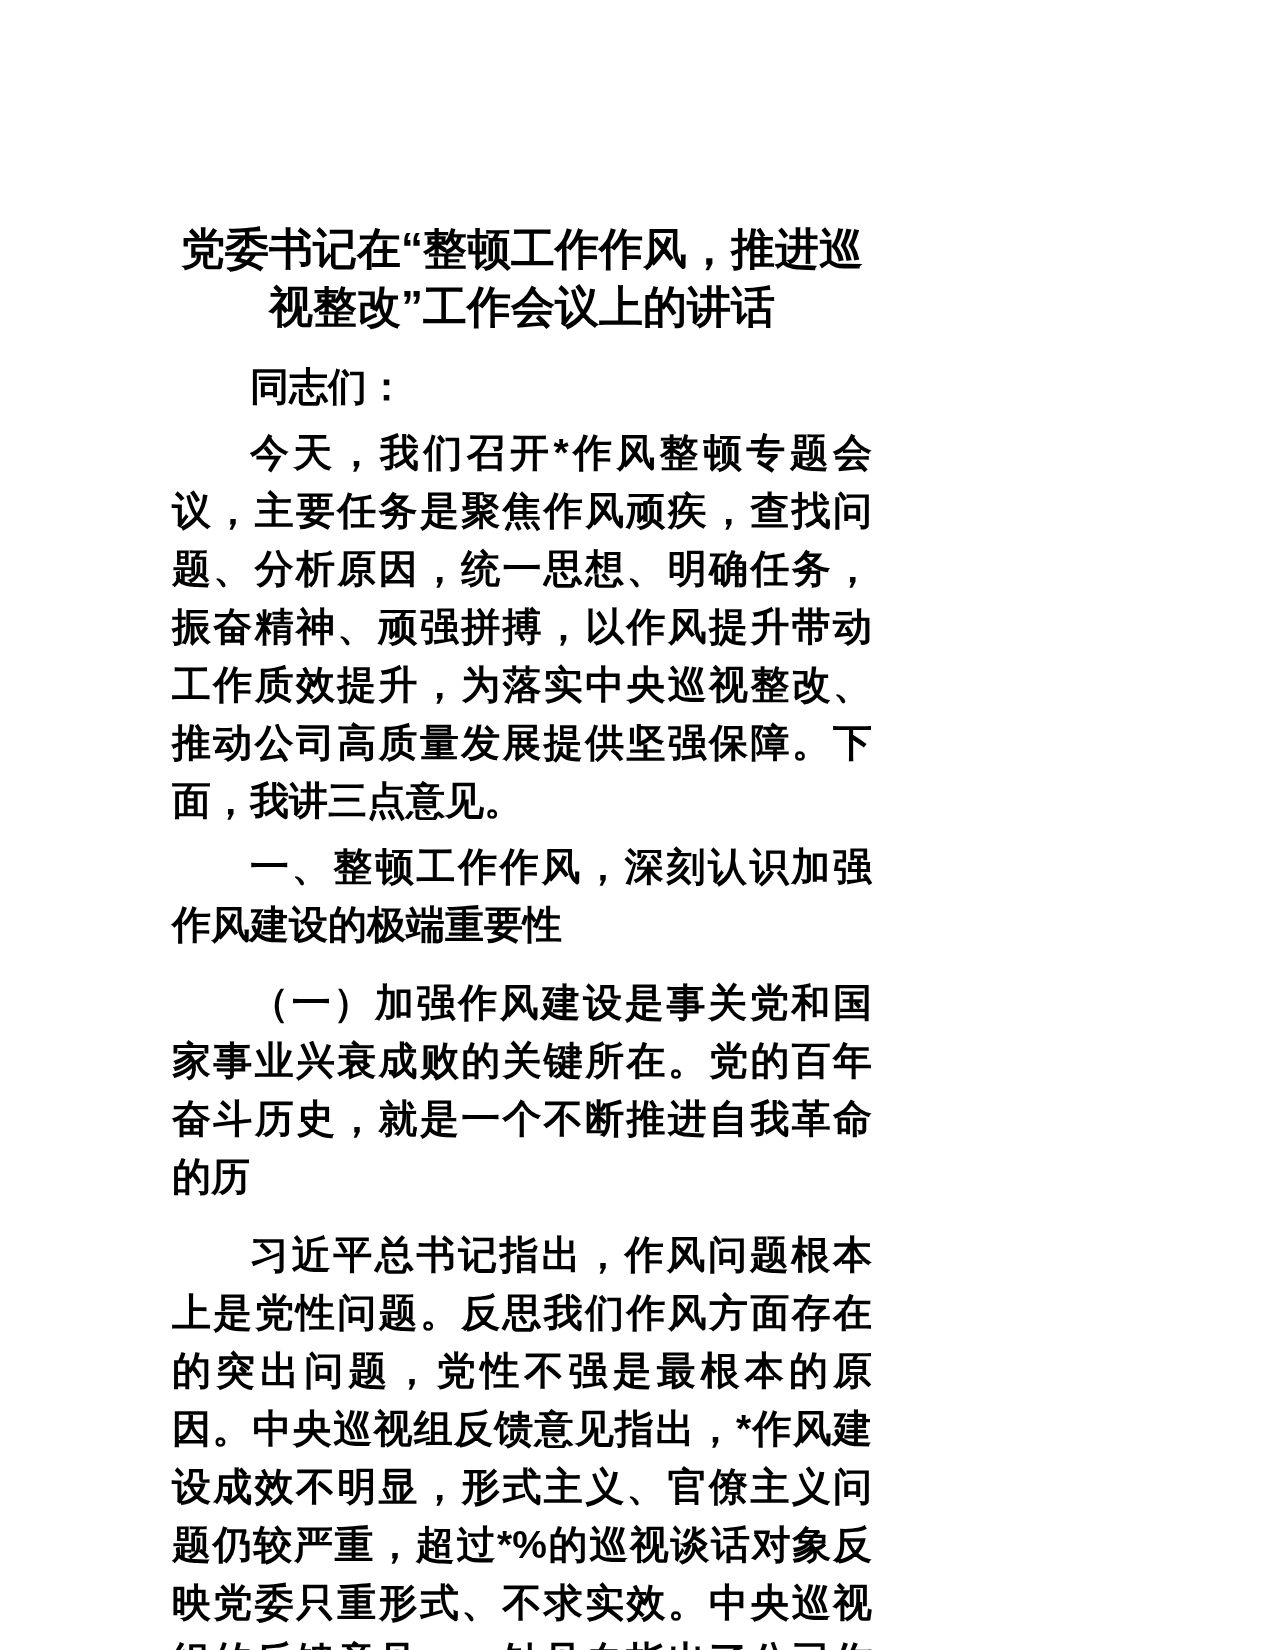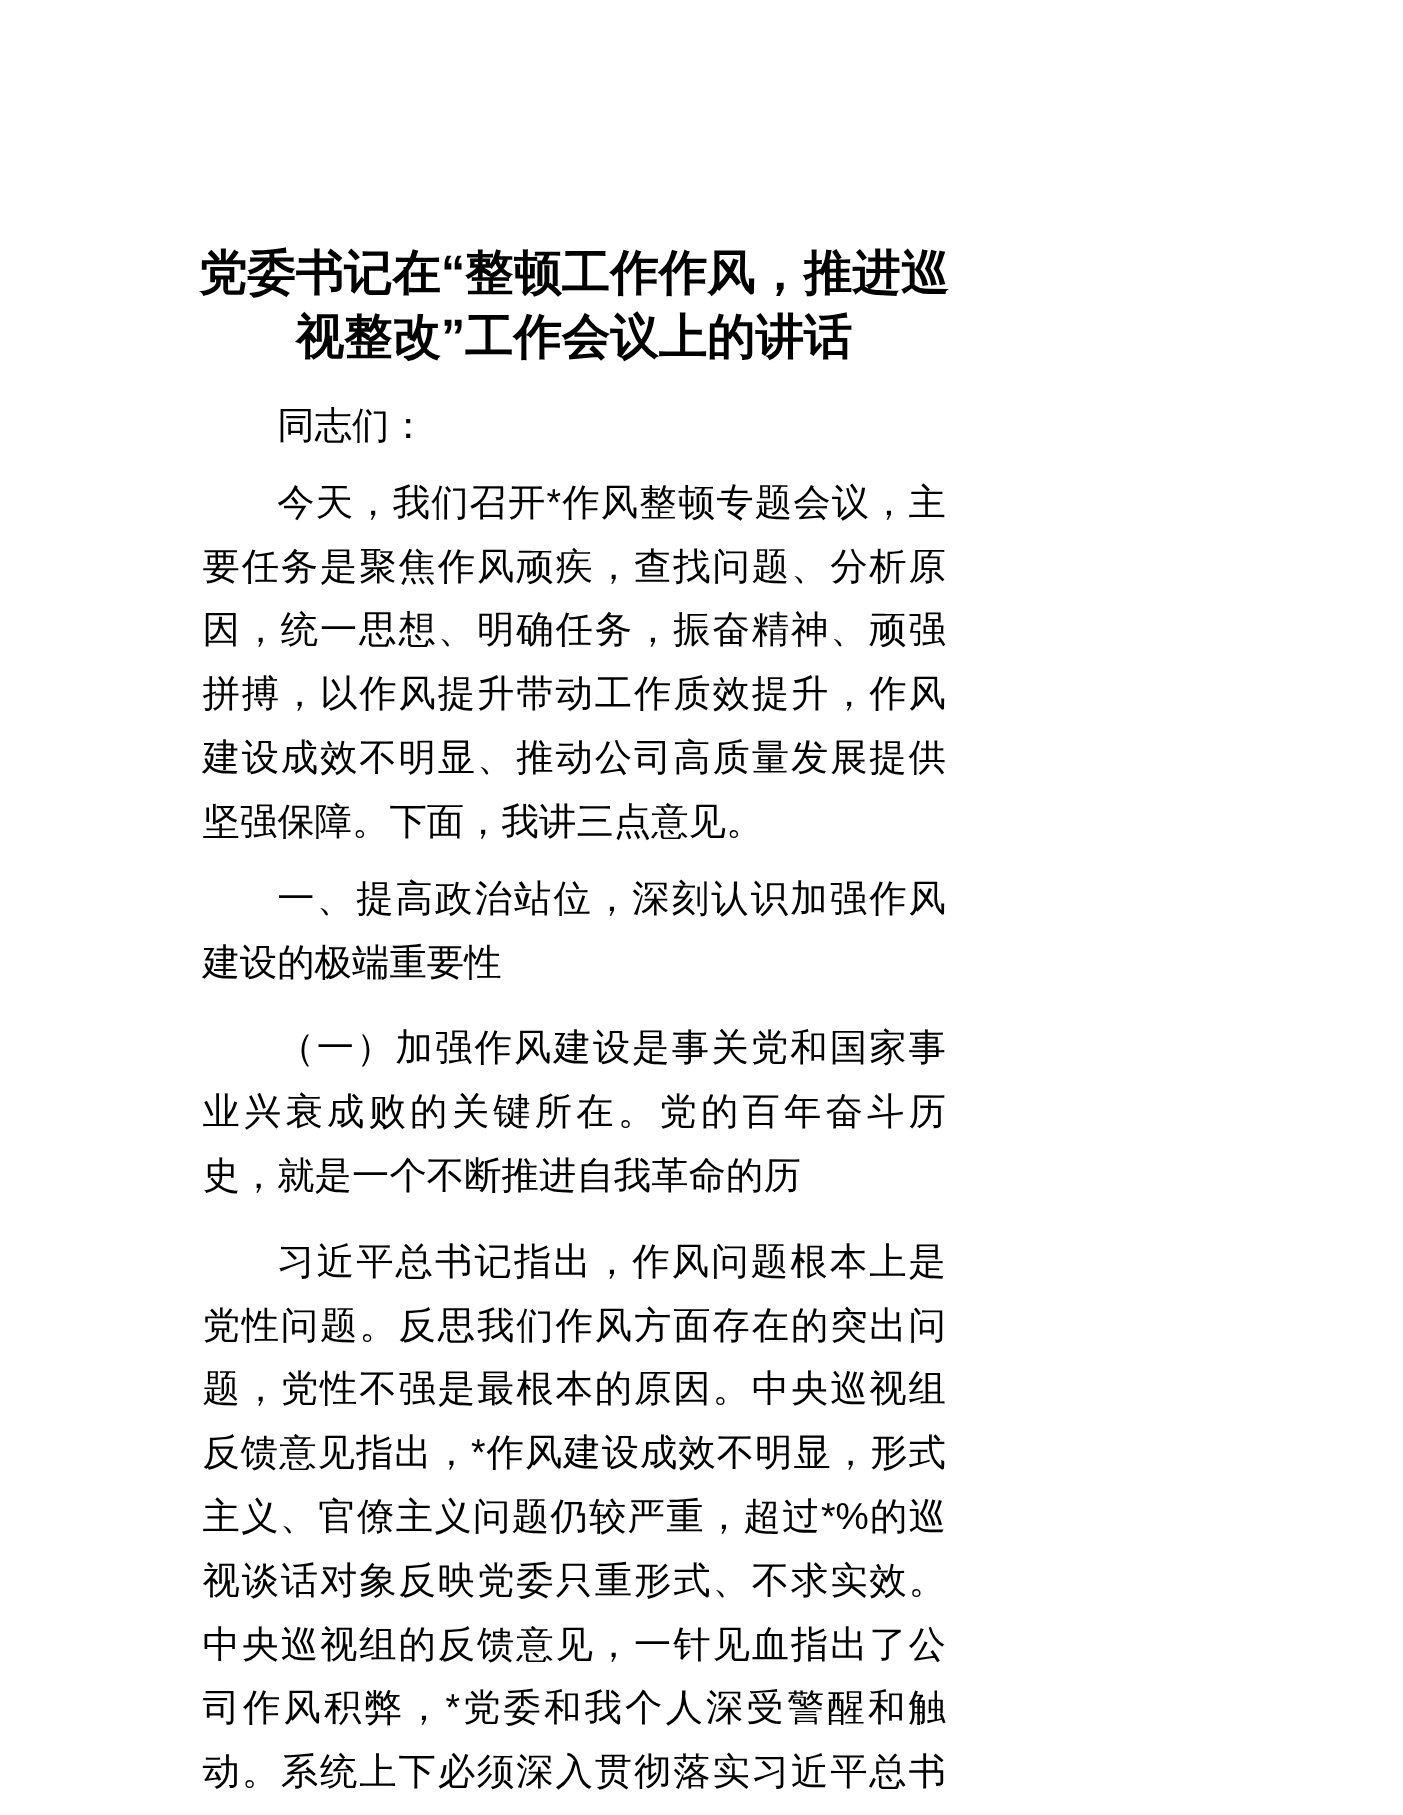--- a/index.html
+++ b/index.html
@@ -22,45 +22,45 @@
   .doc-title {
     margin: 220px auto 0 auto;
     max-width: 800px;          
     font-size: 44px;
     line-height: 58px;
     font-weight: bold;
     text-align: center;
     letter-spacing: 0;
   }
   .para {
-    margin: 12px;
-    font-size: 34px;
+    margin: 0;
+    font-size: 39px;
     line-height: 58px;
     text-indent: 2em;
     text-align: justify;
     text-justify: inter-ideograph;
     word-break: break-all;
-    font-weight: normal;
+    font-weight: bold;
   }
   .gap-title { margin-top: 22px; }
   .gap-s     { margin-top: 8px;  }
   .gap-m     { margin-top: 20px; }
 </style>
 </head>
 <body>
 
 <div class="page">
   <div class="content">
 
     <h1 class="doc-title">党委书记在“整顿工作作风，推进巡视整改”工作会议上的讲话</h1>
 
     <p class="para gap-title">同志们：</p>
 
-    <p class="para gap-s">今天，我们召开*作风整顿专题会议，主要任务是聚焦作风顽疾，查找问题、分析原因，统一思想、明确任务，振奋精神、顽强拼搏，以作风提升带动工作质效提升，作风建设成效不明显、推动公司高质量发展提供坚强保障。下面，我讲三点意见。</p>
+    <p class="para gap-s">今天，我们召开*作风整顿专题会议，主要任务是聚焦作风顽疾，查找问题、分析原因，统一思想、明确任务，振奋精神、顽强拼搏，以作风提升带动工作质效提升，为落实中央巡视整改、推动公司高质量发展提供坚强保障。下面，我讲三点意见。</p>
 
-    <p class="para gap-s">一、提高政治站位，深刻认识加强作风建设的极端重要性</p>
+    <p class="para gap-s">一、整顿工作作风，深刻认识加强作风建设的极端重要性</p>
 
     <p class="para gap-m">（一）加强作风建设是事关党和国家事业兴衰成败的关键所在。党的百年奋斗历史，就是一个不断推进自我革命的历</p>
 
     <p class="para gap-m">习近平总书记指出，作风问题根本上是党性问题。反思我们作风方面存在的突出问题，党性不强是最根本的原因。中央巡视组反馈意见指出，*作风建设成效不明显，形式主义、官僚主义问题仍较严重，超过*%的巡视谈话对象反映党委只重形式、不求实效。中央巡视组的反馈意见，一针见血指出了公司作风积弊，*党委和我个人深受警醒和触动。系统上下必须深入贯彻落实习近平总书记重要讲话精神，把作风建设摆在更加突出的位置，以实际行动坚定捍卫“两个确立”、做到“两个维护”。</p>
 
   </div>
 </div>
 
 </body></html>

